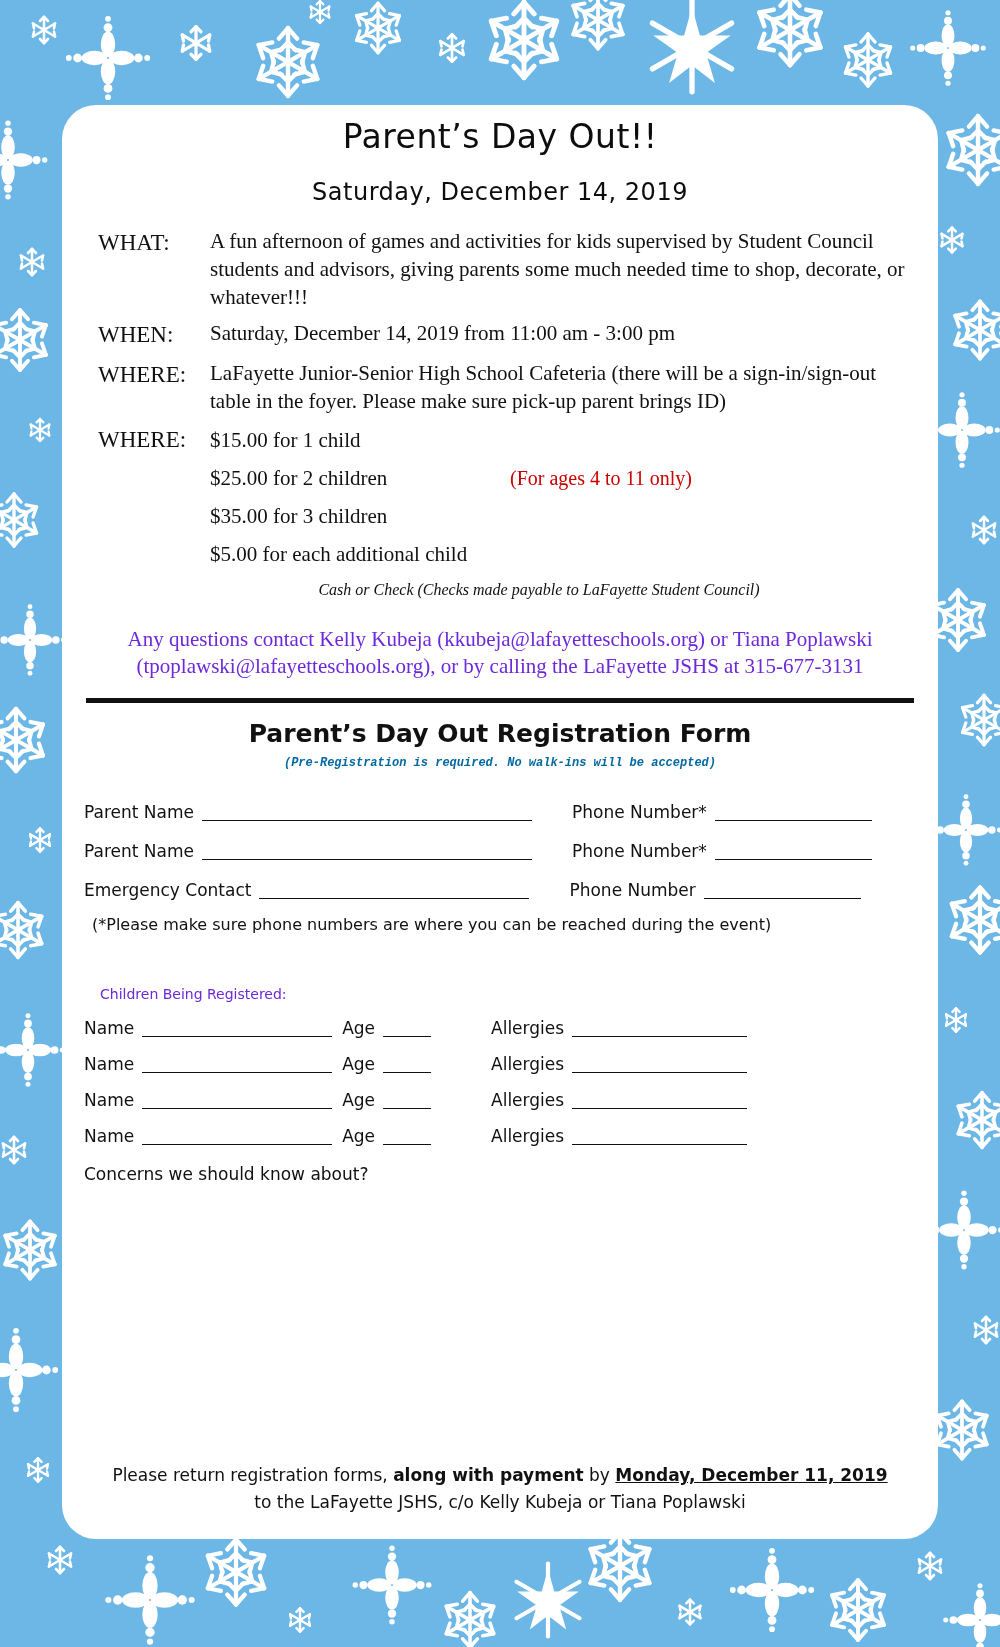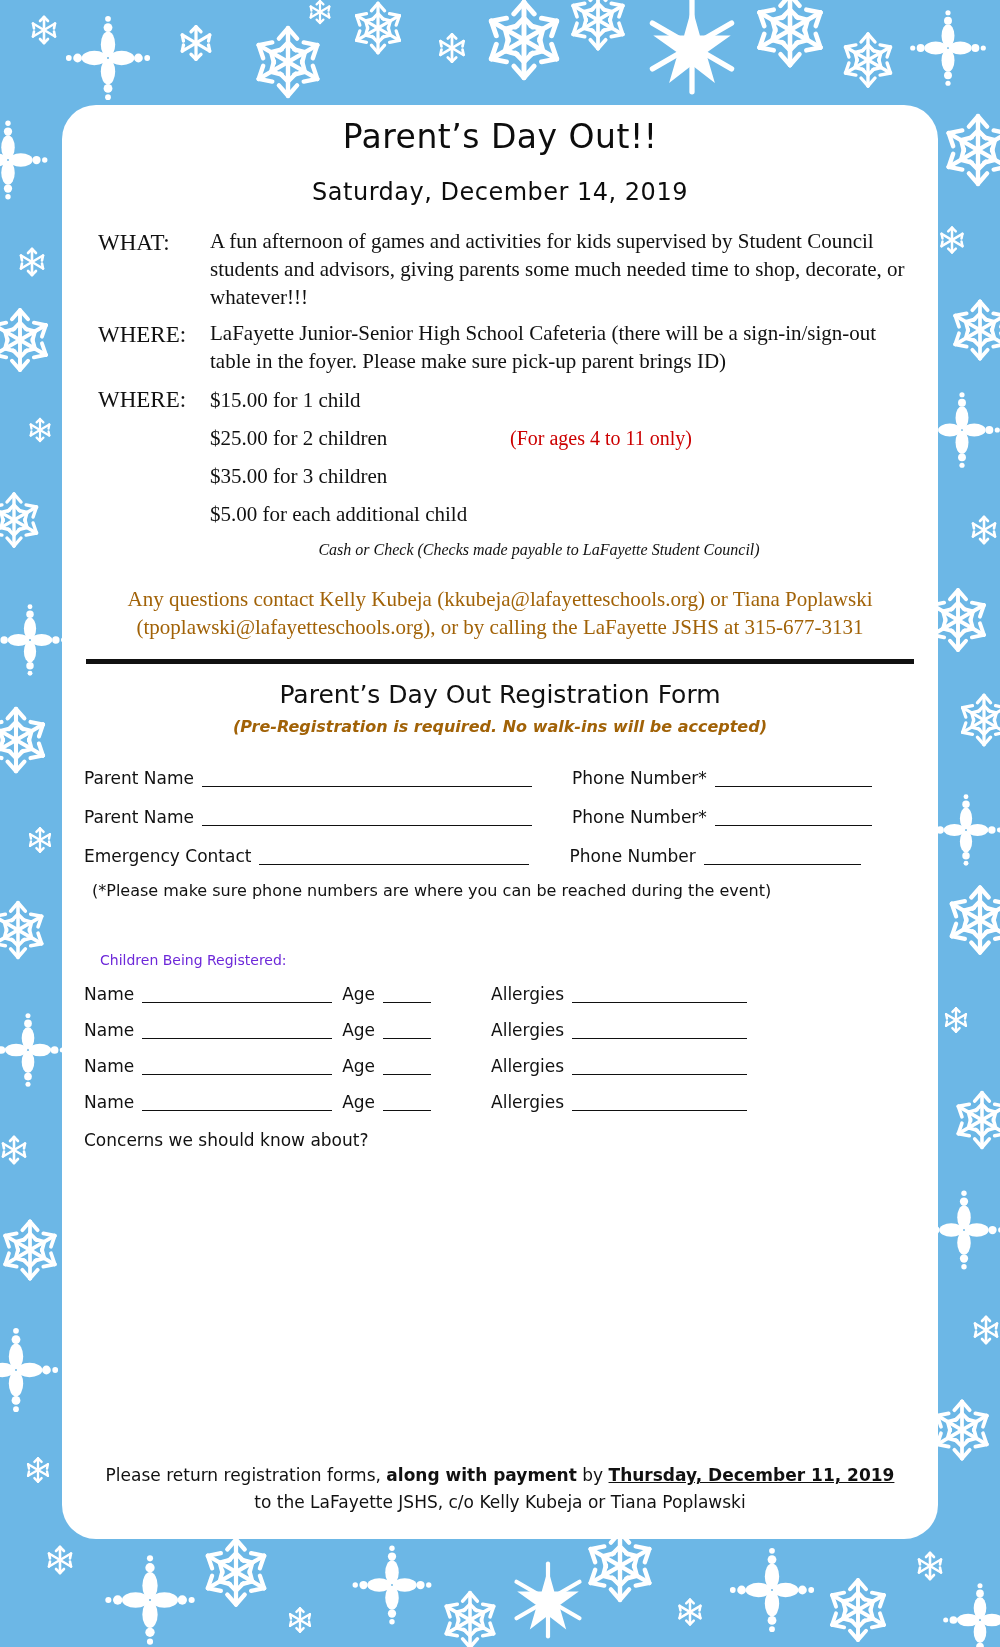--- a/index.html
+++ b/index.html
@@ -129,50 +129,51 @@
     font-family: "Liberation Serif", serif;
     font-size: 21px;
     color: #111;
     line-height: 1.3;
     margin: 26px 14px 0 14px;
   }
   .contact {
     text-align: center;
     font-family: "Liberation Serif", serif;
     font-size: 21px;
-    color: #a16207;
+    color: #6d28d9;
     line-height: 1.3;
     margin: 26px 6px 0 6px;
   }
 
   .divider {
     height: 5px;
     background: #111;
     margin: 18px 6px 0 6px;
   }
 
   
   .form {
     font-family: "DejaVu Sans", sans-serif;
     padding: 0 14px;
   }
   .form-title {
     text-align: center;
     font-size: 25px;
-    font-weight: 400;
+    font-weight: 700;
     color: #111;
     margin: 16px 0 0 0;
   }
   .form-note {
     text-align: center;
-    font-size: 16px;
+    font-size: 12px;
     font-style: italic;
     font-weight: 700;
-    color: #a16207;
+    color: #0369a1;
     margin: 8px 0 0 0;
+    font-family: Liberation Mono, monospace;
   }
 
   .fieldgrid {
     margin-top: 34px;
     padding-left: 8px;
   }
   .field-row {
     display: flex;
     align-items: flex-end;
     margin-bottom: 22px;
@@ -411,20 +412,24 @@
     <h1 class="title-main">Parent’s Day Out!!</h1>
     <h2 class="title-sub">Saturday, December 14, 2019</h2>
 
     <div class="rows">
 
       <div class="row">
         <div class="row-label">WHAT:</div>
         <div class="row-value">A fun afternoon of games and activities for kids supervised by Student Council students and advisors, giving parents some much needed time to shop, decorate, or whatever!!!</div>
       </div>
 
+      <div class="row">
+        <div class="row-label">WHEN:</div>
+        <div class="row-value">Saturday, December 14, 2019 from 11:00 am - 3:00 pm</div>
+      </div>
 
       <div class="row">
         <div class="row-label">WHERE:</div>
         <div class="row-value">LaFayette Junior-Senior High School Cafeteria (there will be a sign-in/sign-out table in the foyer.  Please make sure pick-up parent brings ID)</div>
       </div>
 
       <div class="row">
         <div class="row-label">WHERE:</div>
         <div class="row-value cost-list">
           <div class="cost-line">
@@ -533,18 +538,18 @@
         <span class="blank child-allg"></span>
       </div>
 
     </div>
 
     <div class="concerns">Concerns we should know about?</div>
   </div>
 
   <div class="footer">
     <div>
-      <span>Please return registration forms, </span><b>along with payment</b><span> by </span><u>Thursday, December 11, 2019</u>
+      <span>Please return registration forms, </span><b>along with payment</b><span> by </span><u>Monday, December 11, 2019</u>
     </div>
     <div>to the LaFayette JSHS, c/o Kelly Kubeja or Tiana Poplawski</div>
   </div>
 
 </div>
 
 </body></html>

